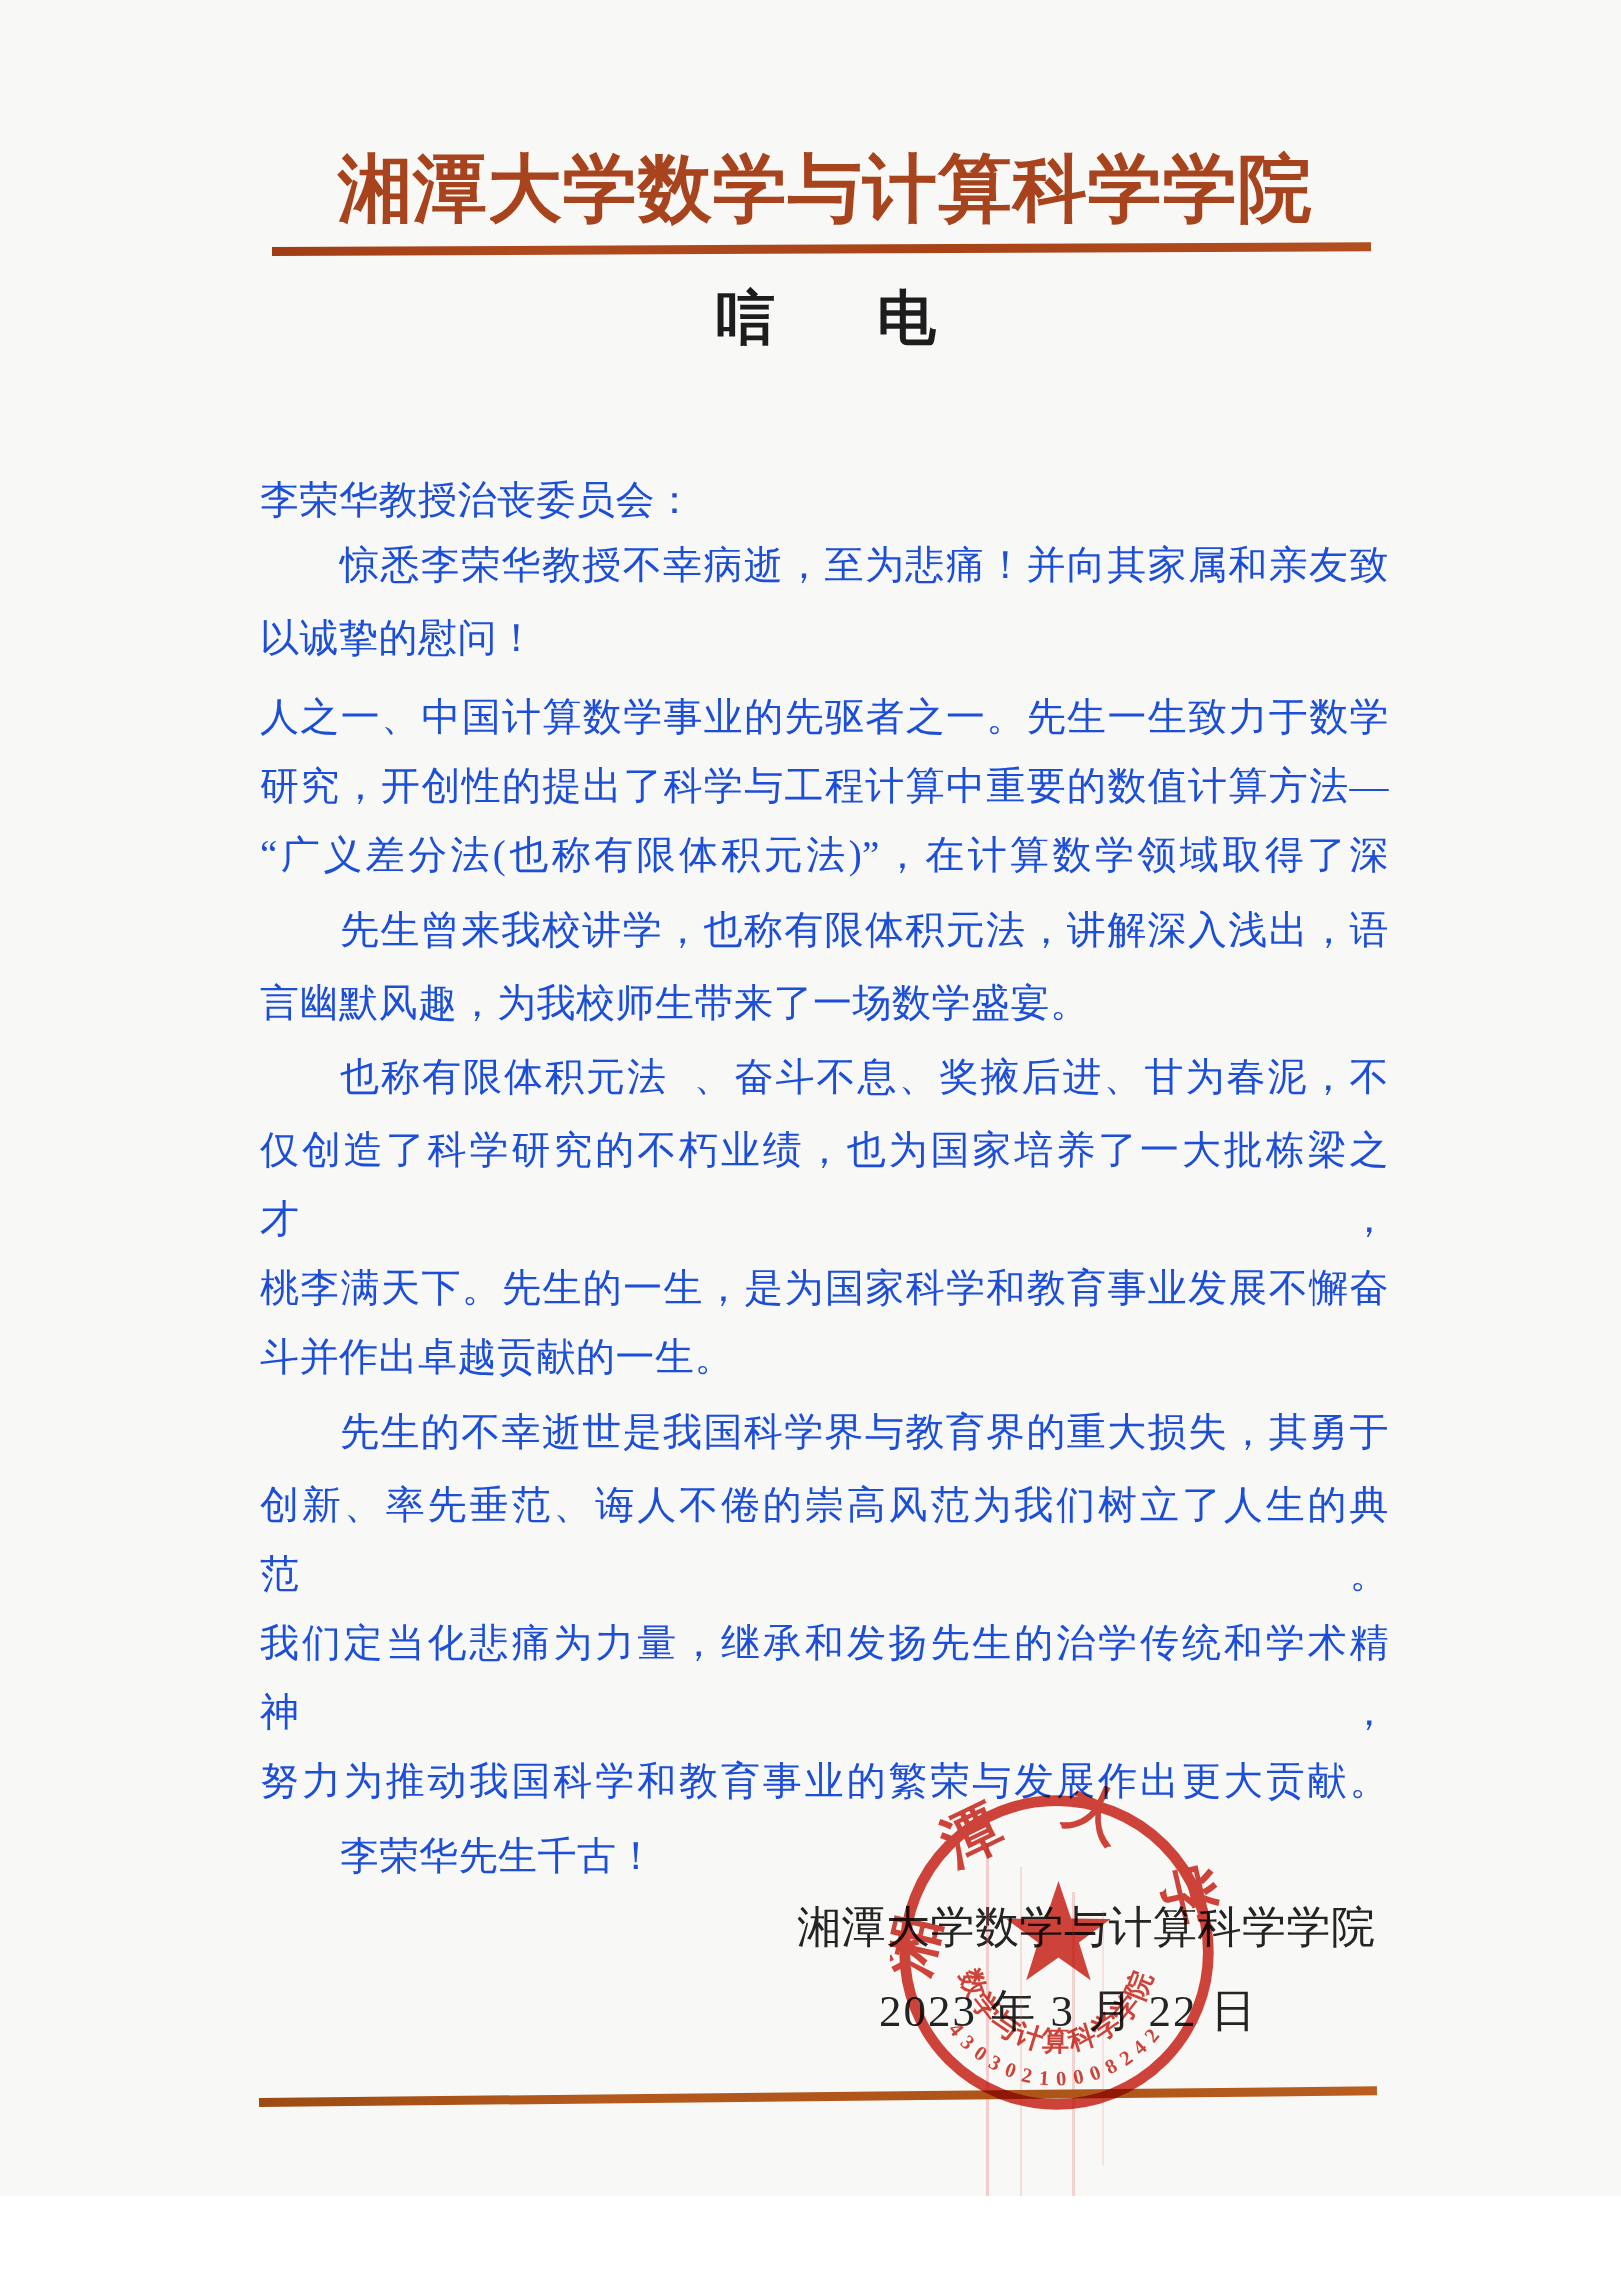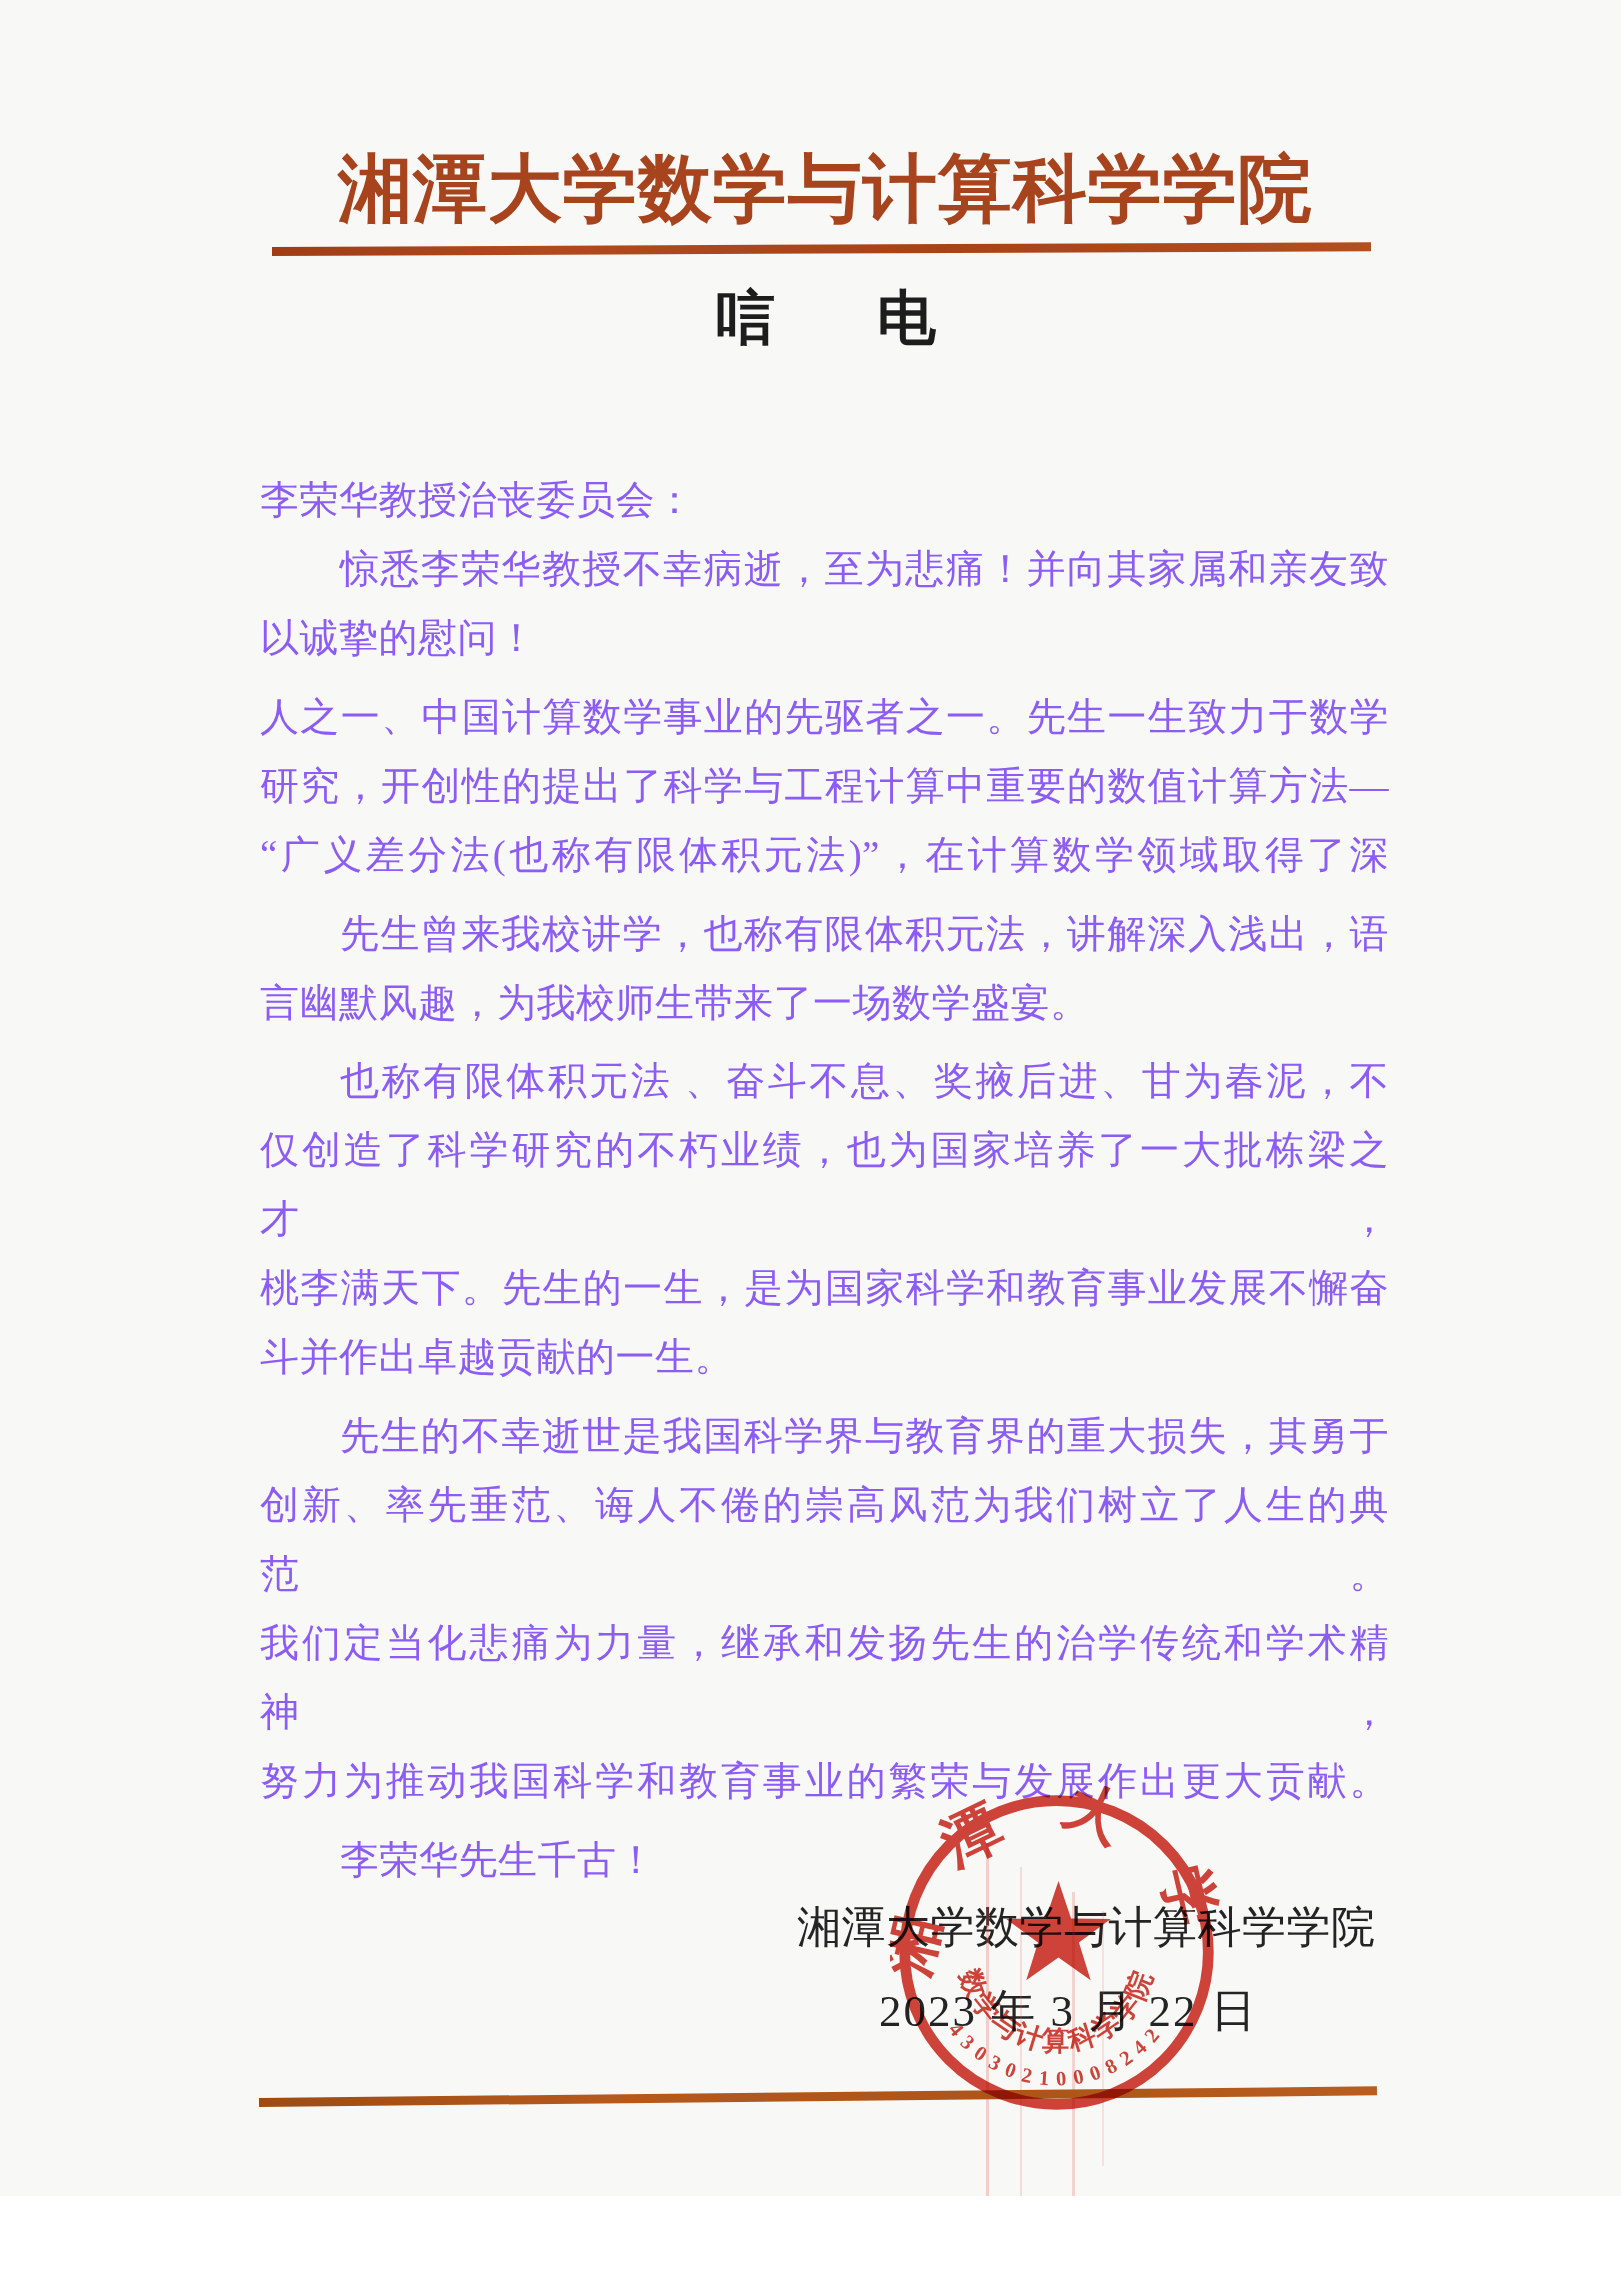--- a/index.html
+++ b/index.html
@@ -43,28 +43,28 @@
     font-weight: bold;
     color: #1d1d1d;
   }
   
   .body-text {
     position: absolute;
     left: 260px; top: 465px;
     width: 1129px;
     font-size: 39px;
     line-height: 69px;
-    color: #8b5cf6;
+    color: #1d4ed8;
     letter-spacing: 0.5px;
     text-align: justify;
   }
   .body-text p { margin: 0; }
   .body-text .para + .para { margin-top: 9.8px; }
   .fill { text-align-last: justify; -moz-text-align-last: justify; }
-  .indent { text-indent: 80px; }
+  .indent { text-indent: 80px; font-family: Liberation Mono, monospace; }
   
   .signature {
     position: absolute;
     left: 797px; top: 1902px;
     font-size: 44px;
     line-height: 1.2;
     color: #242424;
     letter-spacing: 0.5px;
     white-space: nowrap;
   }

